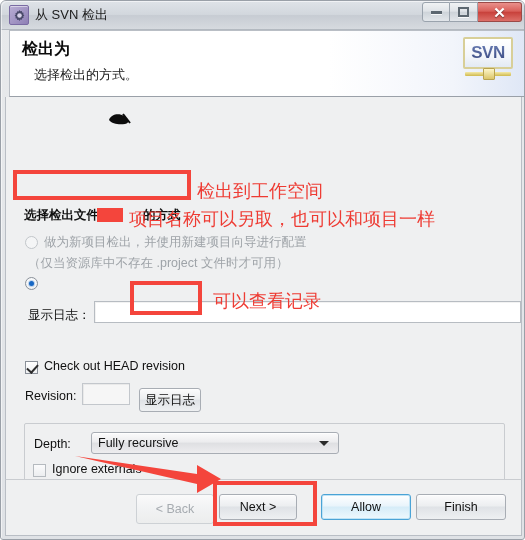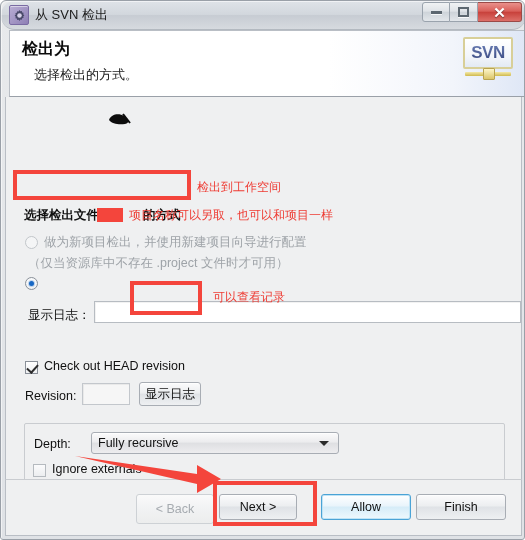--- a/index.html
+++ b/index.html
@@ -11,21 +11,21 @@
   .window{position:absolute;left:0;top:0;width:525px;height:540px;box-sizing:border-box;
           background:linear-gradient(to bottom,#e8eaec 0%,#dfe2e6 100%);
           border:1px solid #9aa0a8;border-radius:6px 6px 3px 3px;overflow:hidden;}
   .frame-outer{position:absolute;left:0;top:0;width:525px;height:540px;
                box-sizing:border-box;border-radius:6px 6px 3px 3px;
                box-shadow:inset 0 0 0 1px rgba(255,255,255,.55);pointer-events:none;}
 
   
   .titlebar{position:absolute;left:0;top:0;width:525px;height:28px;
             background:linear-gradient(to bottom,#dfe3e8 0%,#d2d7dd 48%,#c7ccd3 52%,#d6dadf 100%);
-            border-bottom:1px solid #b3b9c0;border-radius:14px;}
+            border-bottom:1px solid #b3b9c0;}
   .title-left{position:absolute;left:8px;top:4px;display:flex;align-items:center;gap:6px;}
   .app-icon{width:18px;height:18px;border-radius:2px;
             background:linear-gradient(135deg,#b9aed4 0%,#8e7fb5 100%);
             border:1px solid #7a6ba3;display:flex;align-items:center;justify-content:center;
             box-shadow:inset 0 1px 0 rgba(255,255,255,.5);}
   .app-icon svg{display:block;}
   .title-text{font-size:13px;color:#1b1b1b;line-height:18px;white-space:nowrap;}
 
   .win-btns{position:absolute;right:4px;top:1px;display:flex;gap:0px;}
   .wb{width:28px;height:20px;box-sizing:border-box;
@@ -114,21 +114,21 @@
   .combo-val{margin-left:6px;}
   .combo-arrow{position:absolute;right:9px;top:50%;margin-top:-2px;width:0;height:0;
                border-left:5px solid transparent;border-right:5px solid transparent;
                border-top:5px solid #2a2a2a;}
 
   
   .btnbar{position:absolute;left:4px;top:478px;width:517px;height:57px;box-sizing:border-box;
           background:#eff0f1;border:1px solid #b9bec5;border-top:1px solid #c9ccd0;}
 
   
-  .annot{position:absolute;color:#ee3b33;font-size:12px;white-space:nowrap;font-family:Liberation Mono, monospace;}
+  .annot{position:absolute;color:#ee3b33;font-size:18px;white-space:nowrap;font-family:Liberation Mono, monospace;}
   .abox{position:absolute;box-sizing:border-box;border:4px solid #f4453c;}
   .ablock{position:absolute;background:#f4453c;}
   .arrow{position:absolute;left:0;top:440px;width:525px;height:60px;}
 </style>
 </head>
 <body>
 
 <div class="window">
 
   <div class="titlebar">
@@ -179,21 +179,21 @@
     <span class="radio on" style="left:19px;top:180px;"></span>
 
     <span class="lbl" style="left:22px;top:210px;">显示日志：</span>
     <div class="tinput" style="left:88px;top:204px;width:427px;height:22px;"></div>
 
     <span class="cbx on" style="left:19px;top:264px;"></span>
     <span class="lbl" style="left:38px;top:262px;">Check out HEAD revision</span>
 
     <span class="lbl" style="left:19px;top:292px;">Revision:</span>
     <div class="tinput gray" style="left:76px;top:286px;width:48px;height:22px;"></div>
-    <div class="pbtn" style="left:133px;top:285px;width:62px;height:24px;">显示日志</div>
+    <div class="pbtn" style="left:133px;top:291px;width:62px;height:24px;">显示日志</div>
 
     <div class="groupbox" style="left:18px;top:326px;width:481px;height:82px;">
       <span class="lbl" style="left:9px;top:13px;">Depth:</span>
       <div class="combo" style="left:66px;top:8px;width:248px;height:22px;">
         <span class="combo-val">Fully recursive</span>
         <span class="combo-arrow"></span>
       </div>
       <span class="cbx off" style="left:8px;top:40px;"></span>
       <span class="lbl" style="left:27px;top:38px;">Ignore externals</span>
       <span class="cbx on" style="left:8px;top:59px;"></span>

